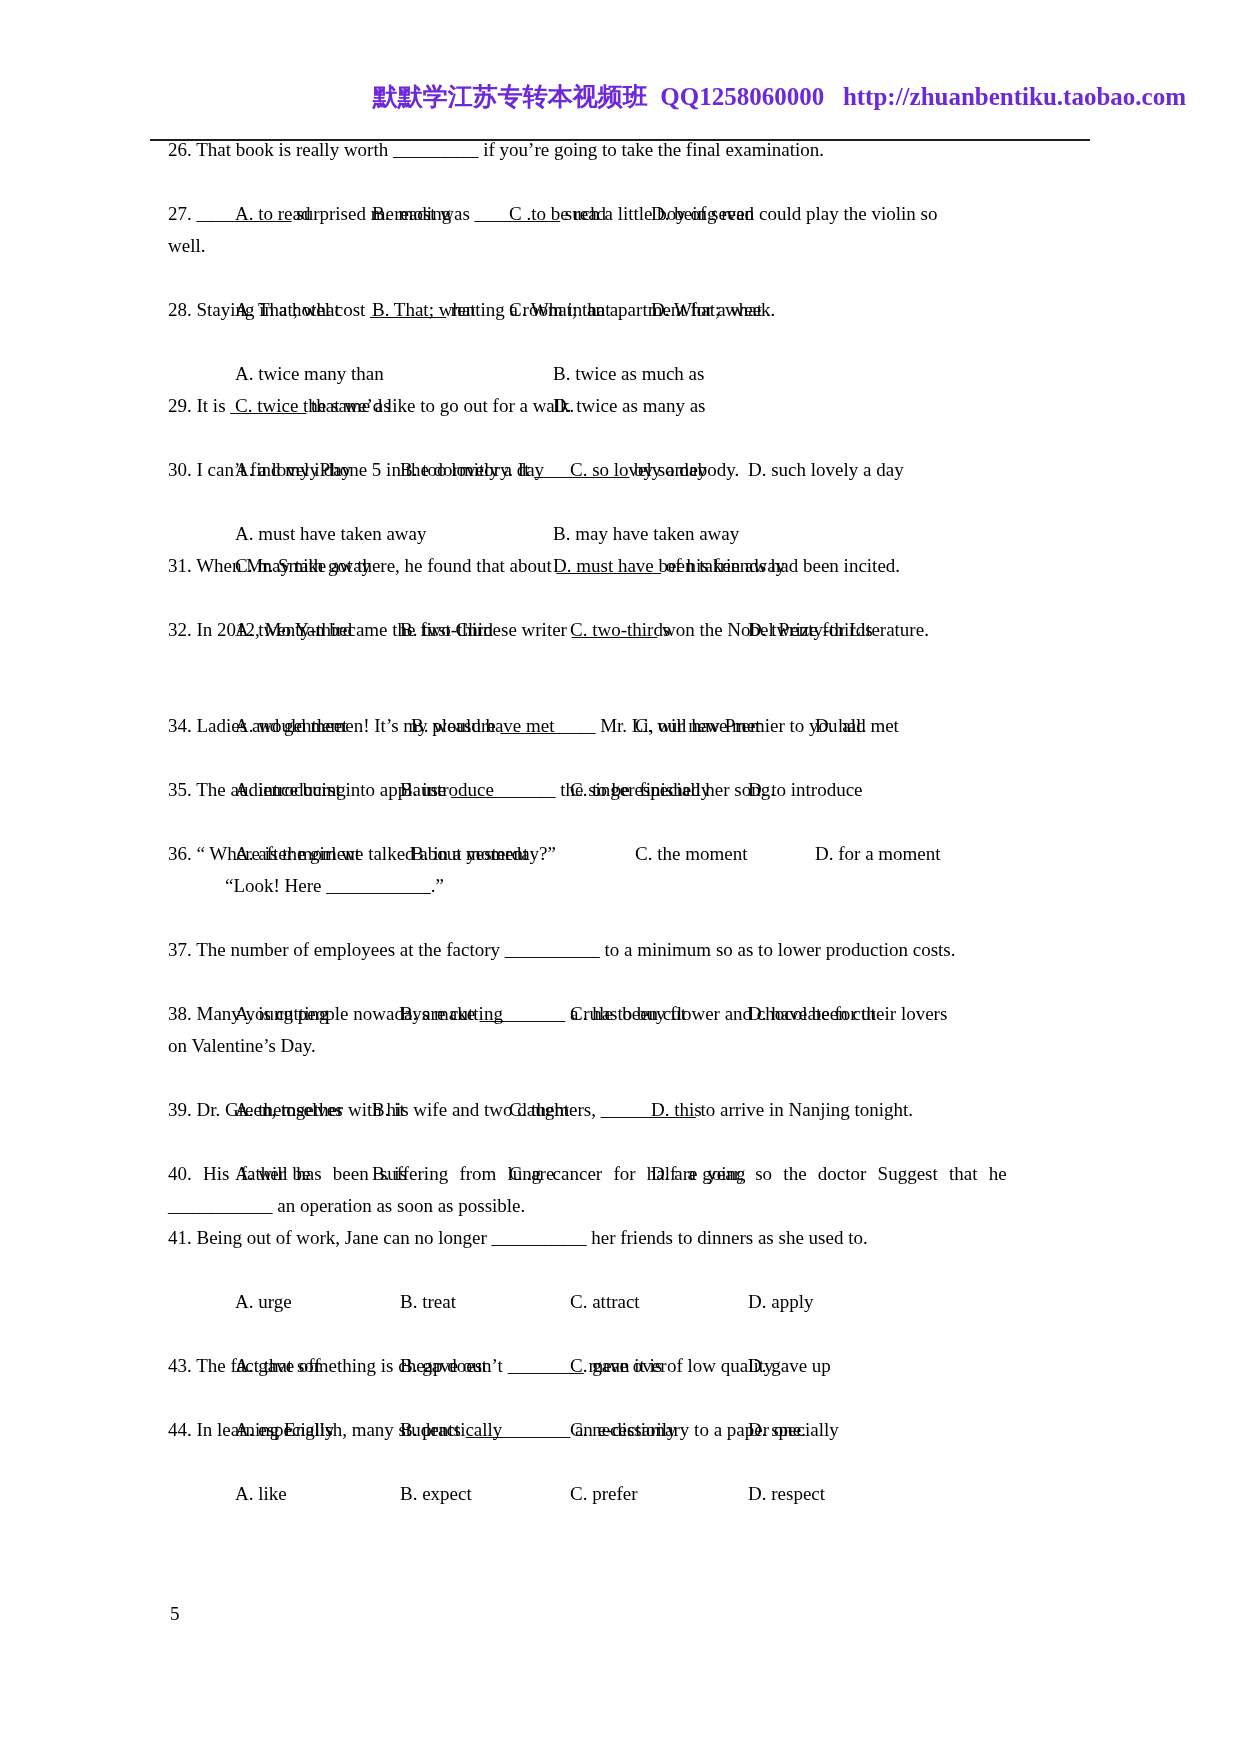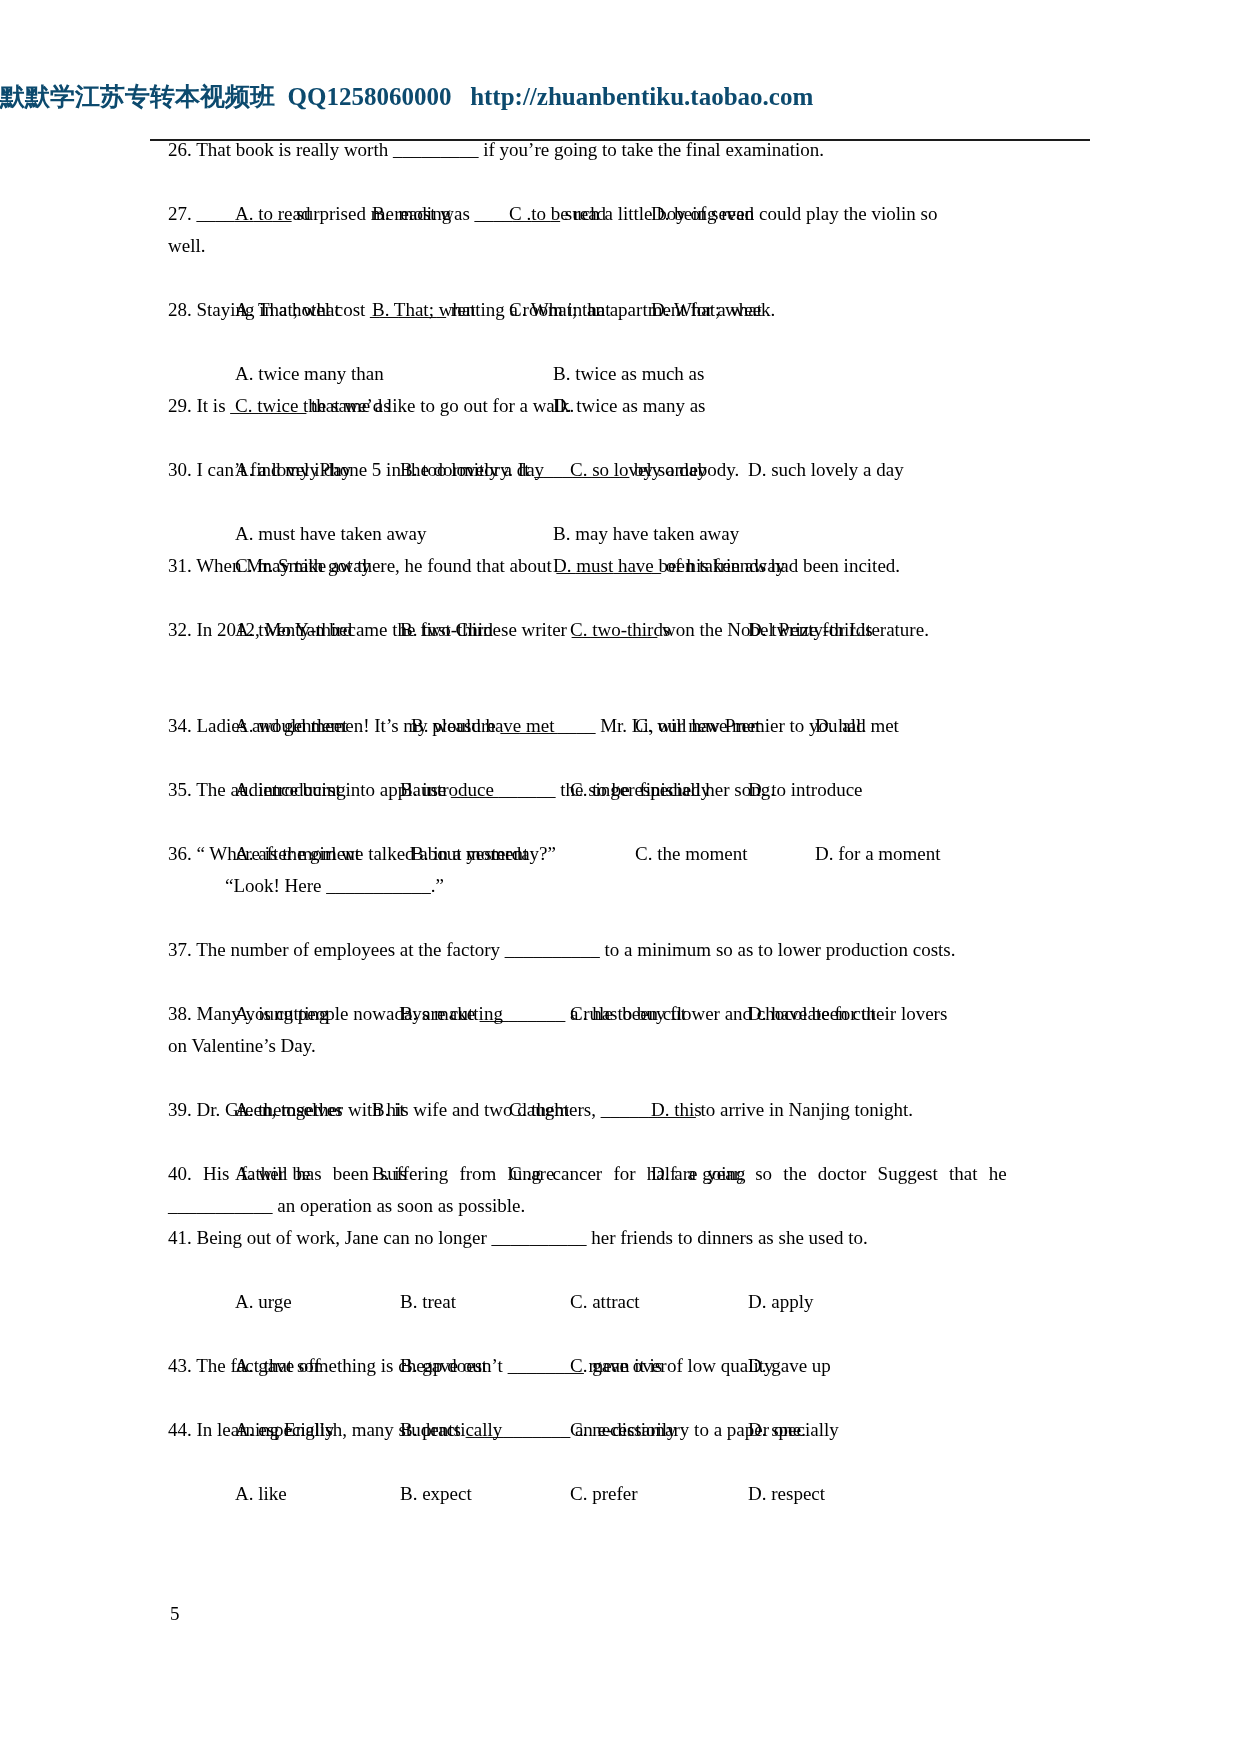--- a/index.html
+++ b/index.html
@@ -6,24 +6,24 @@
   body {
     width:1241px; height:1754px;
     background:#ffffff;
     font-family:"Liberation Serif","DejaVu Serif",serif;
     color:#000;
     position:relative;
     overflow:hidden;
   }
   .brand {
     position:absolute; top:80px; left:0; right:55px;
-    text-align:left;
+    text-align:right;
     font-weight:bold;
     font-size:25px;
-    color:#0c4a6e;
+    color:#6d28d9;
     white-space:pre;
   }
   .rule {
     position:absolute; top:139px; left:150px; width:940px;
     border-top:2px solid #1c1c1c;
   }
   .content {
     position:absolute; top:134px; left:168px; width:928px;
     font-size:19px;
   }

